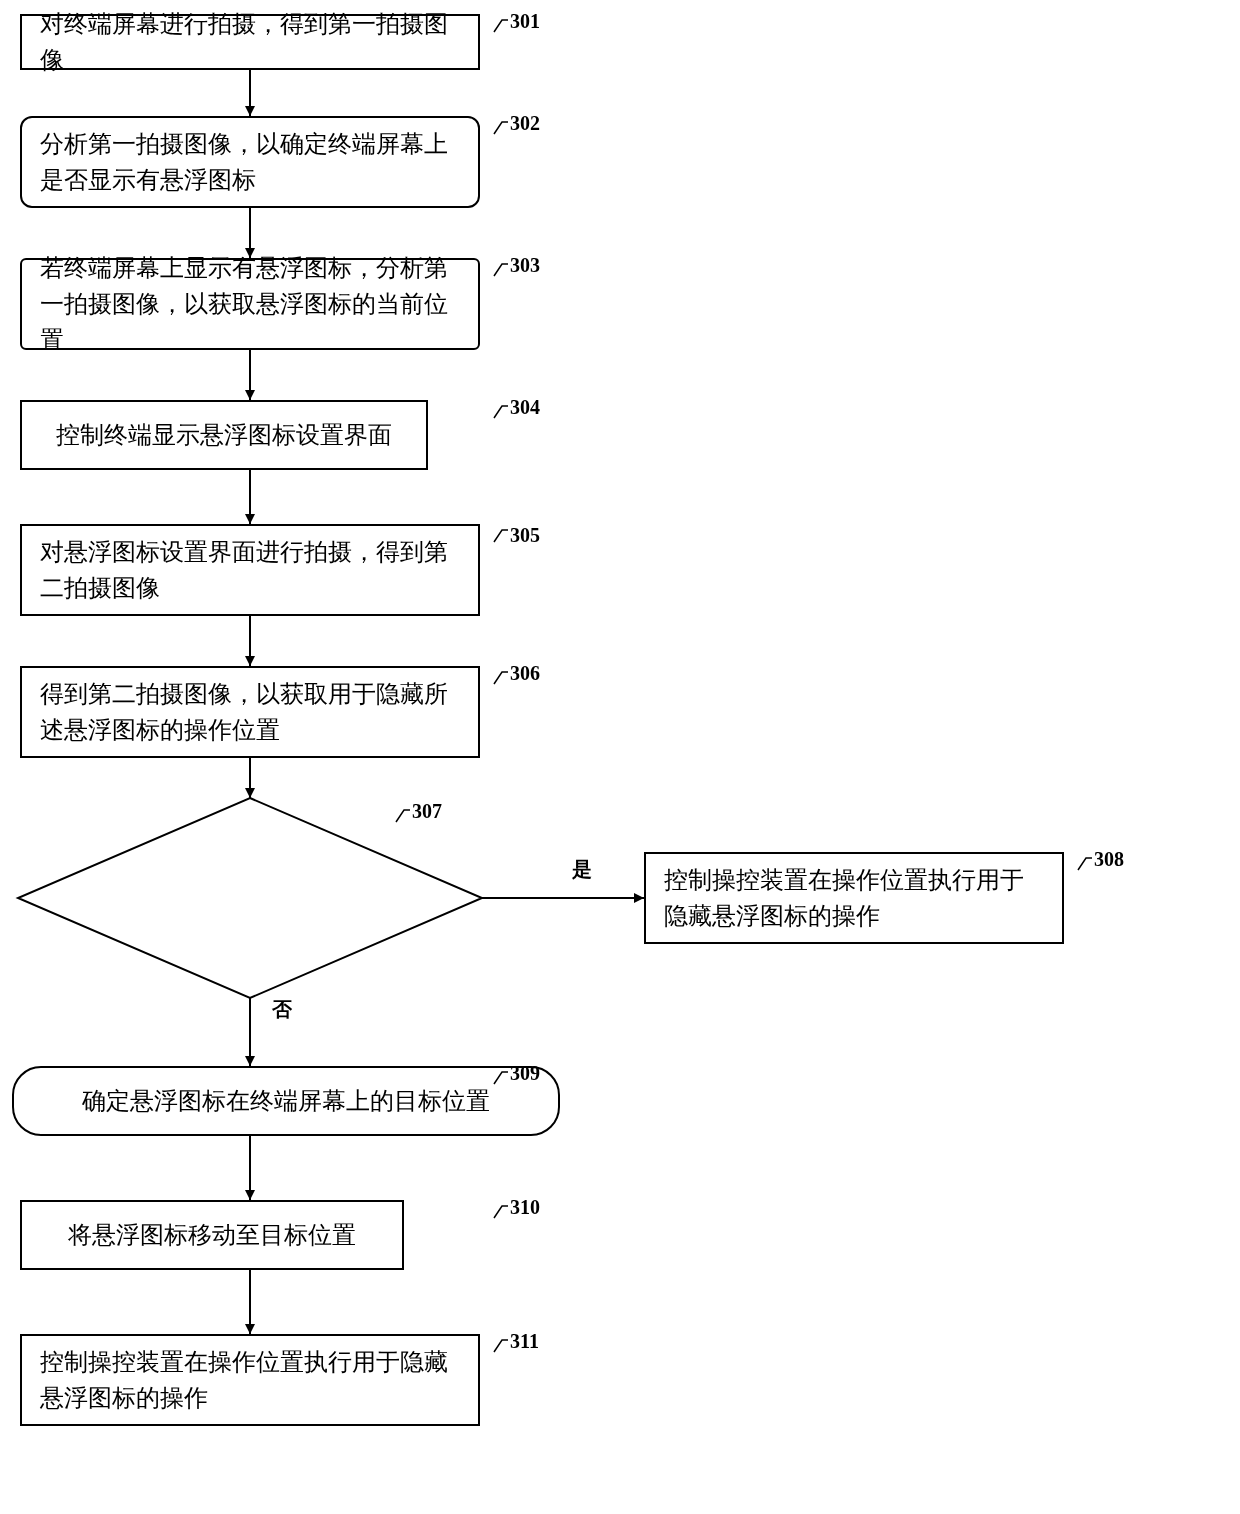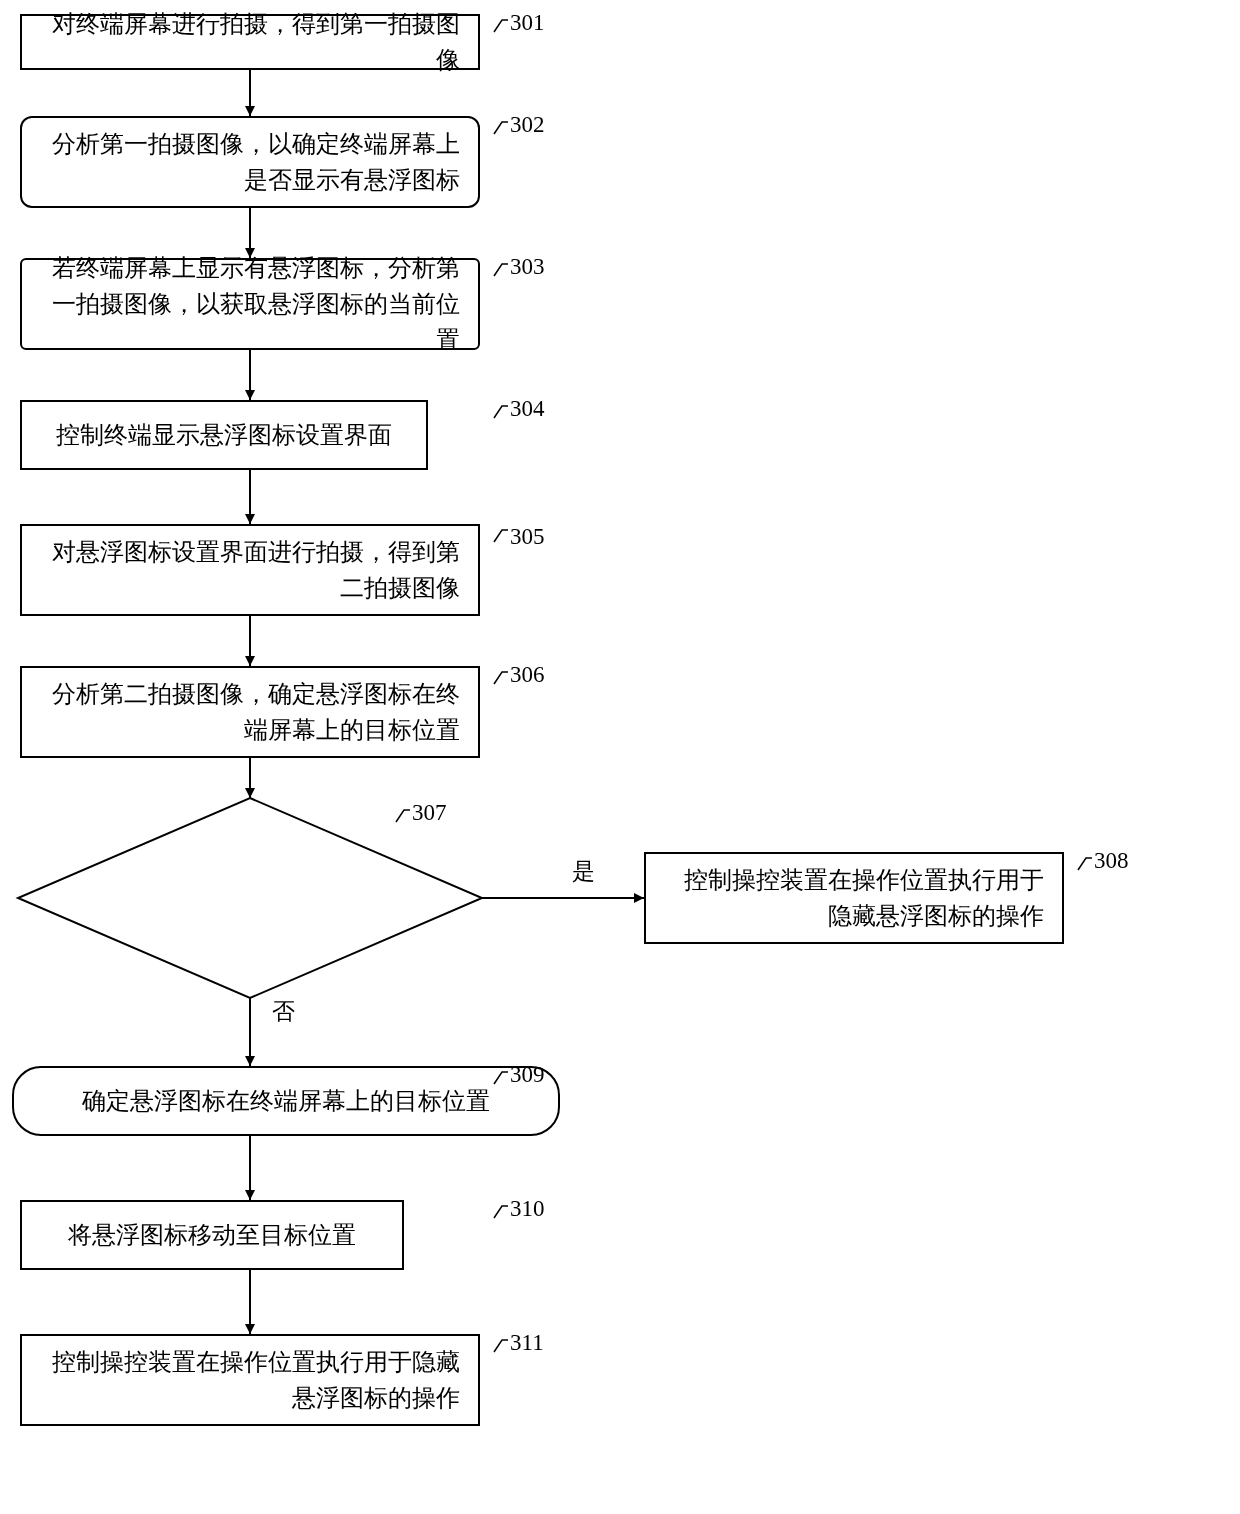--- a/index.html
+++ b/index.html
@@ -11,29 +11,30 @@
     width: 1240px;
     height: 1514px;
     position: relative;
   }
   .box {
     position: absolute;
     border: 2px solid #000;
     display: flex;
     align-items: center;
     justify-content: center;
-    text-align: right;
+    text-align: left;
     font-size: 24px;
     line-height: 1.5;
     padding: 10px 18px;
     background: #fff;
   }
   .label {
     position: absolute;
-    font-size: 23px;
+    font-size: 20px;
+    font-weight: bold;
   }
   svg.overlay {
     position: absolute;
     left: 0; top: 0;
     width: 1240px; height: 1514px;
     pointer-events: none;
   }
   .diamond-text {
     position: absolute;
     text-align: center;
@@ -64,21 +65,21 @@
   <span>控制终端显示悬浮图标设置界面</span>
 </div>
 <div class="label" style="left:510px; top:396px;">304</div>
 
 <div class="box" style="left:20px; top:524px; width:460px; height:92px;">
   <span>对悬浮图标设置界面进行拍摄，得到第二拍摄图像</span>
 </div>
 <div class="label" style="left:510px; top:524px;">305</div>
 
 <div class="box" style="left:20px; top:666px; width:460px; height:92px;">
-  <span>分析第二拍摄图像，确定悬浮图标在终端屏幕上的目标位置</span>
+  <span>得到第二拍摄图像，以获取用于隐藏所述悬浮图标的操作位置</span>
 </div>
 <div class="label" style="left:510px; top:662px;">306</div>
 
 <div class="diamond-text" style="left:100px; top:860px;">
   <span>当前位置与操作位置的</span><br>
   <span>距离大于预设阈值？</span>
 </div>
 <div class="label" style="left:412px; top:800px;">307</div>
 
 <div class="box" style="left:644px; top:852px; width:420px; height:92px;">

